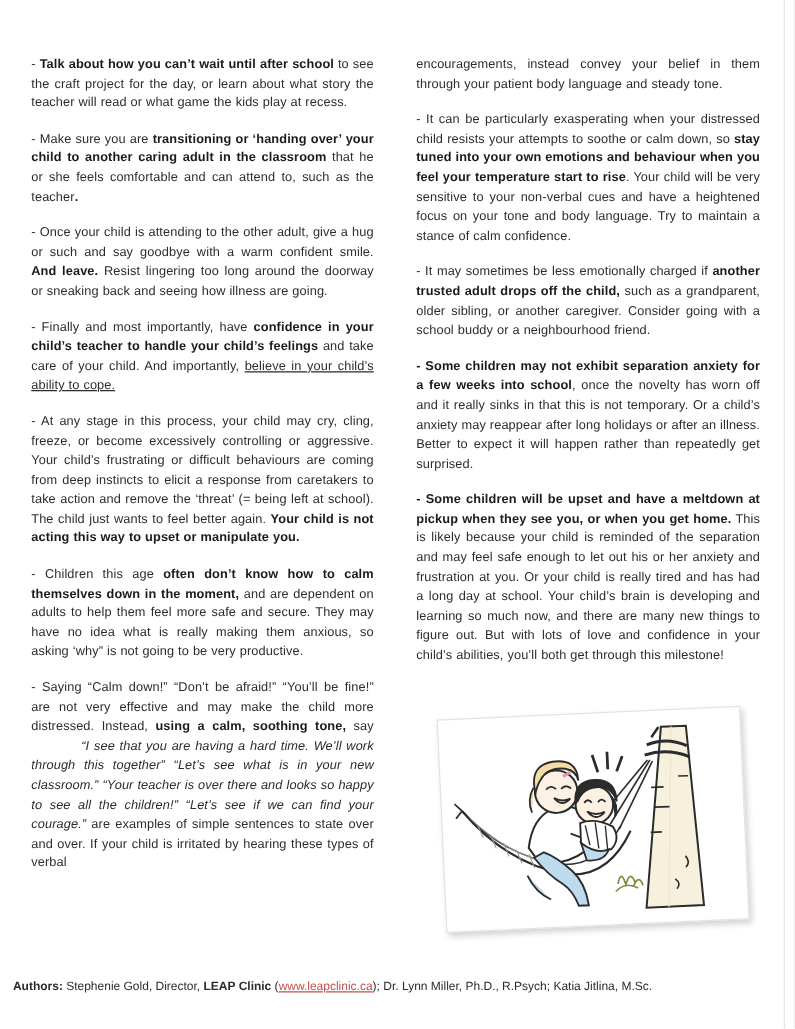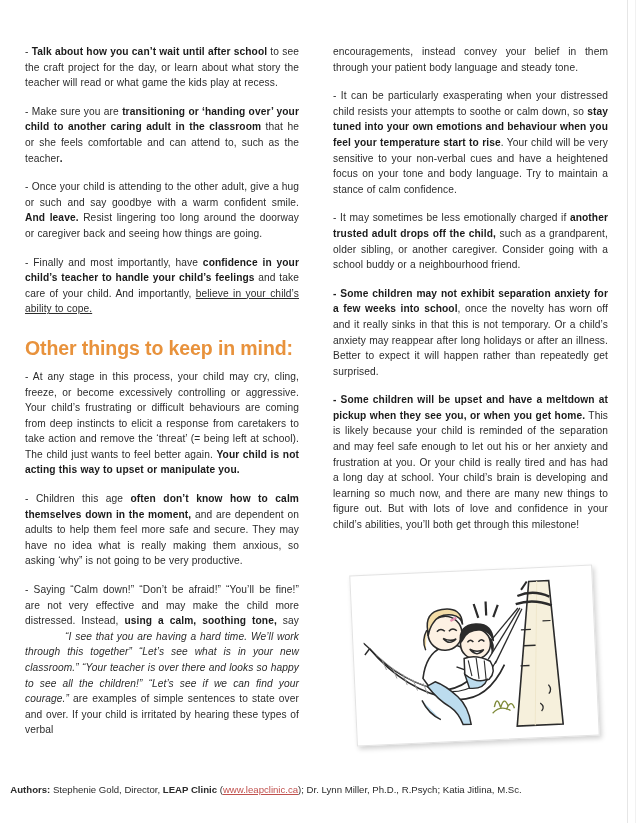--- a/index.html
+++ b/index.html
@@ -123,25 +123,24 @@
 
   <div class="page-edge-right"></div>
   <div class="page-edge-right2"></div>
 
   <div class="columns">
 
     <div class="col left">
       <div>
           <p class="body"><span>- </span><b>Talk about how you can’t wait until after school</b><span> to see the craft project for the day, or learn about what story the teacher will read or what game the kids play at recess.</span></p>
           <p class="body"><span>- Make sure you are </span><b>transitioning or ‘handing over’ your child to another caring adult in the classroom</b><span> that he or she feels comfortable and can attend to, such as the teacher</span><b>.</b></p>
-          <p class="body"><span>- Once your child is attending to the other adult, give a hug or such and say goodbye with a warm confident smile. </span><b>And leave.</b><span> Resist lingering too long around the doorway or caregiver back and seeing how things are going.</span></p>
+          <p class="body"><span>- Once your child is attending to the other adult, give a hug or such and say goodbye with a warm confident smile. </span><b>And leave.</b><span> Resist lingering too long around the doorway or sneaking back and seeing how illness are going.</span></p>
           <p class="body"><span>- Finally and most importantly, have </span><b>confidence in your child’s teacher to handle your child’s feelings</b><span> and take care of your child.  And importantly, </span><u>believe in your child’s ability to cope.</u></p>
         </div>
 
-      <h2 class="section-heading">Other things to keep in mind:</h2>
 
       <div>
           <p class="body"><span> - At any stage in this process, your child may cry, cling, freeze, or become excessively controlling or aggressive. Your child’s frustrating or difficult behaviours are coming from deep instincts to elicit a response from caretakers to take action and remove the ‘threat’ (= being left at school). The child just wants to feel better again. </span><b>Your child is not acting this way to upset or manipulate you.</b></p>
           <p class="body"><span>- Children this age </span><b>often don’t know how to calm themselves down in the moment,</b><span> and are dependent on adults to help them feel more safe and secure. They may have no idea what is really making them anxious, so asking ‘why” is not going to be very productive.</span></p>
           <p class="body"><span>- Saying “Calm down!” “Don’t be afraid!” “You’ll be fine!” are not very effective and may make the child more distressed. Instead, </span><b>using a calm, soothing tone,</b><span> say </span><i>“I see that you are having a hard time. We’ll work through this together”  “Let’s see what is in your new classroom.” “Your teacher is over there and looks so happy to see all the children!”  “Let’s see if we can find your courage.”</i><span> are examples of simple sentences to state over and over. If your child is irritated by hearing these  types of verbal</span></p>
         </div>
     </div>
 
     <div class="col right">
       <div>

